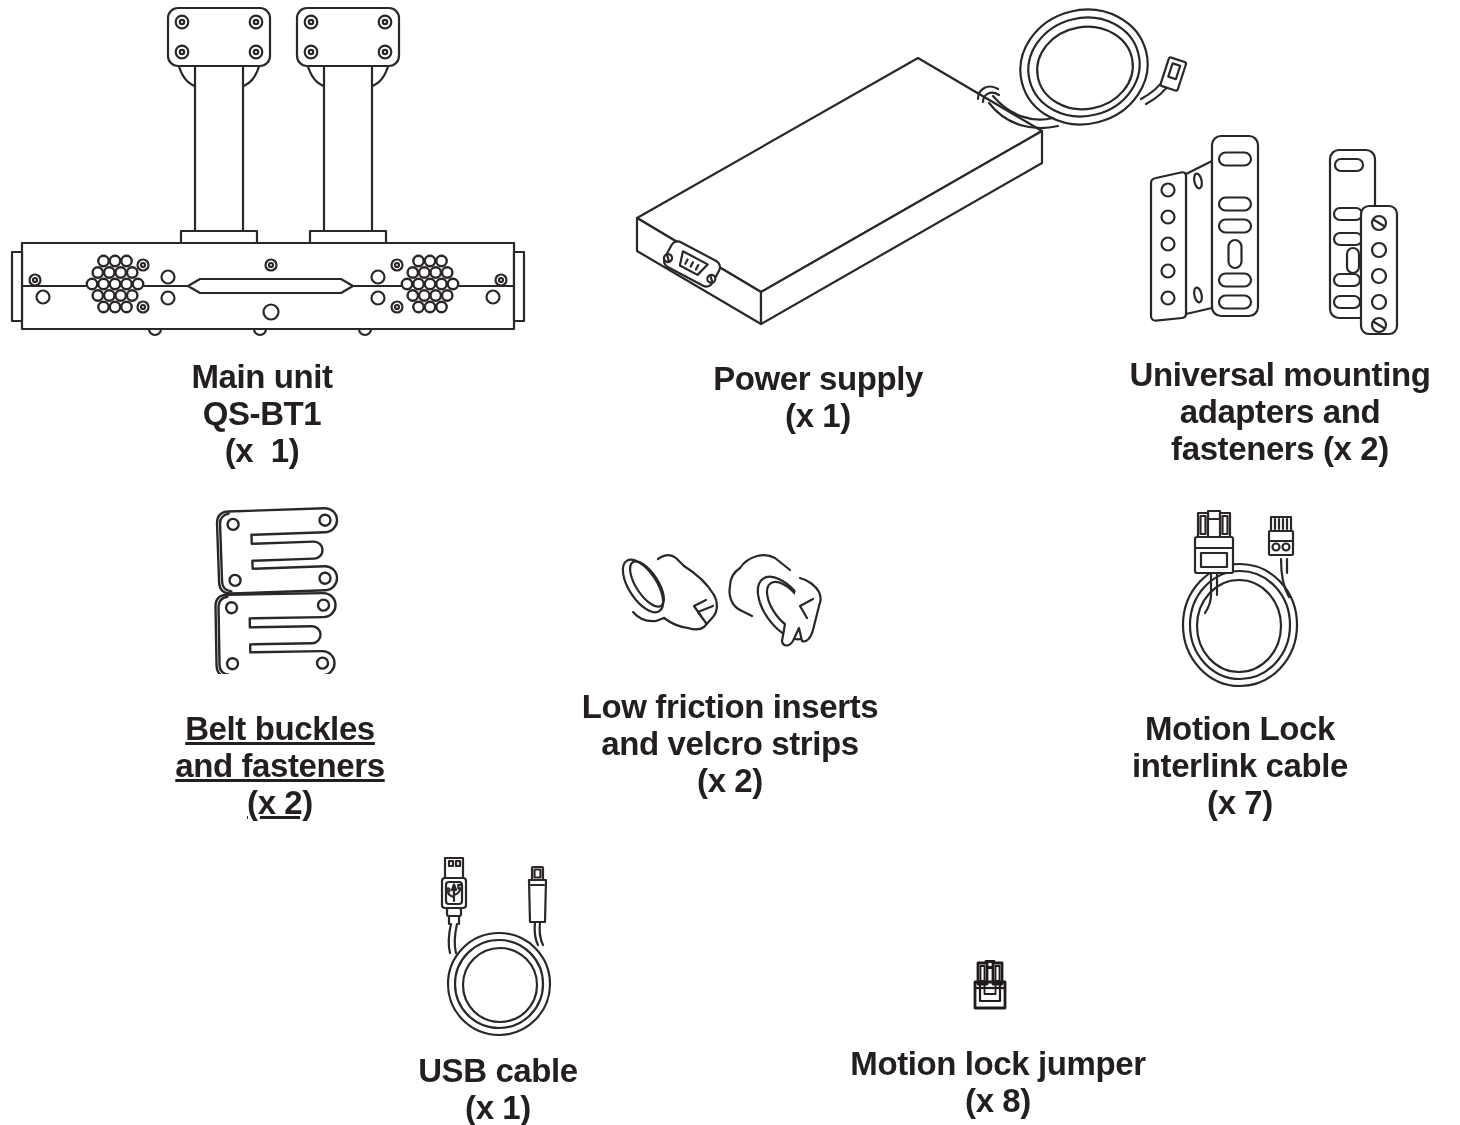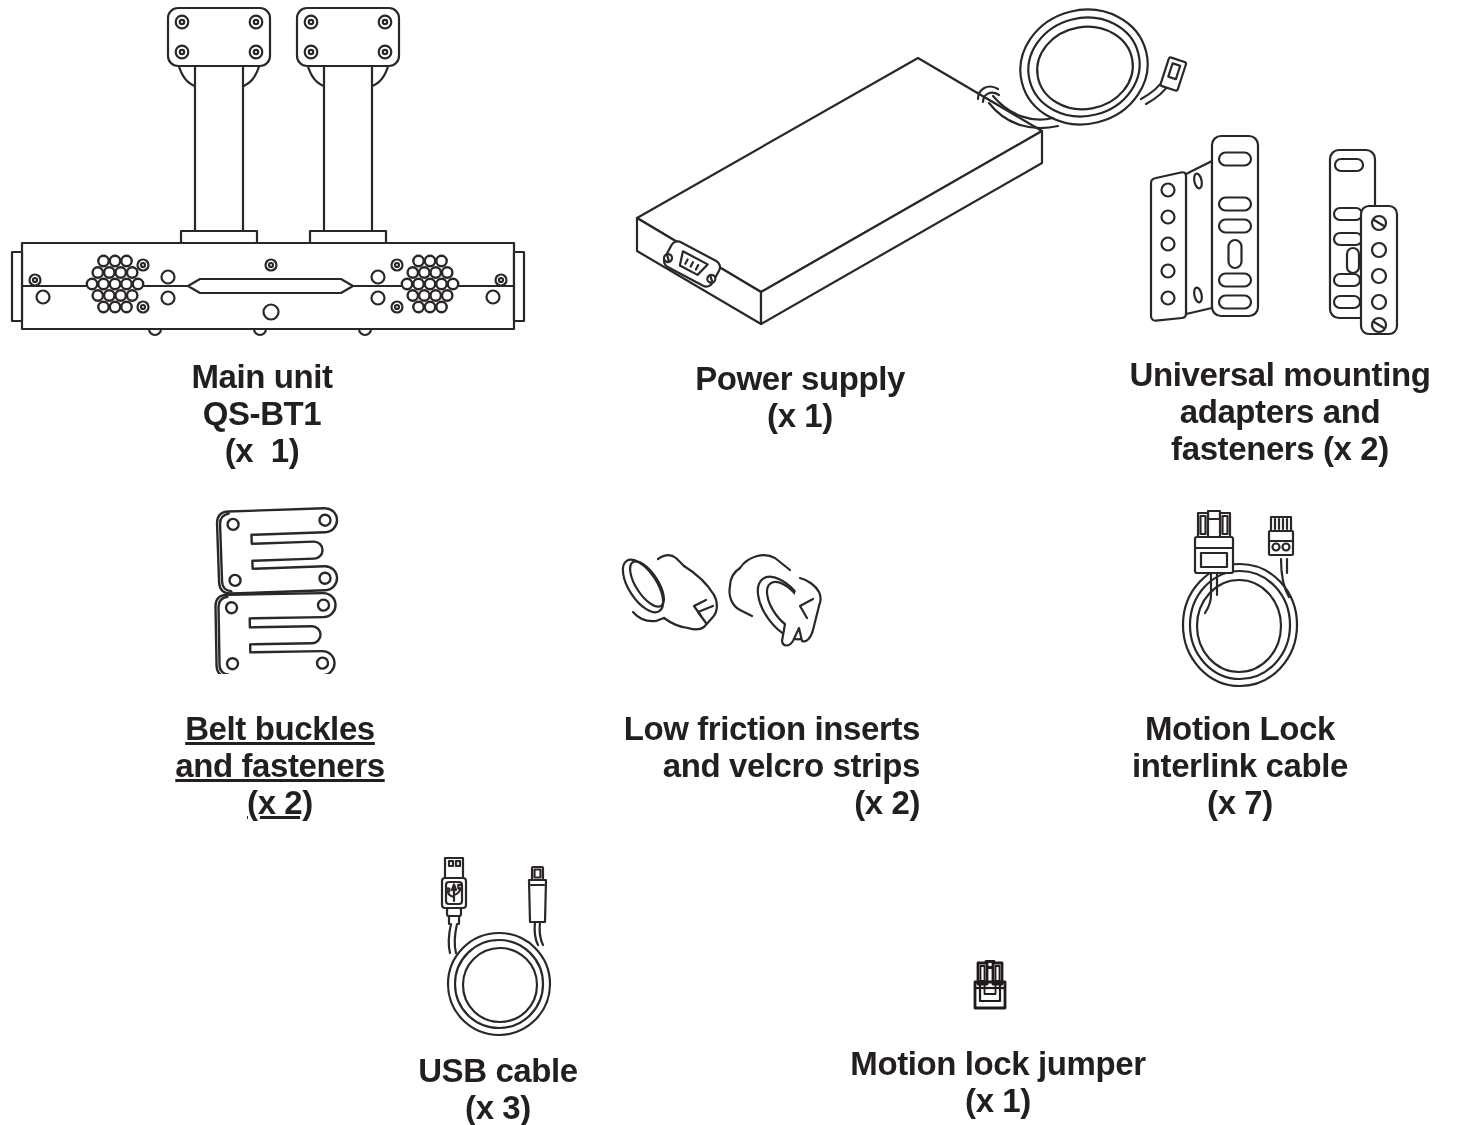--- a/index.html
+++ b/index.html
@@ -124,21 +124,21 @@
             <line x1="0" y1="-2" x2="0" y2="3"></line>
             <line x1="6" y1="-2" x2="6" y2="3"></line>
           <circle cx="-24" cy="6" r="4" fill="#ffffff"></circle>
             <line x1="-26" y1="4" x2="-22" y2="8"></line>
           <circle cx="24" cy="4" r="4" fill="#ffffff"></circle>
             <line x1="22" y1="2" x2="26" y2="6"></line>
         </g>
       </g>
     </svg>
   </div>
-  <div class="caption" style="left:610px;top:360px;">Power supply
+  <div class="caption" style="left:628px;top:360px;">Power supply
 (x 1)</div>
 
   <div class="art" style="left:1128px;top:128px;">
     <svg width="290" height="218" viewBox="0 0 290 218">
       <g stroke="#2b2728" stroke-width="2.2" fill="none" stroke-linejoin="round" stroke-linecap="round">
 
         <path d="M58,46 L84,33 L84,180 L58,186 Z" fill="#ffffff"></path>
         <ellipse cx="70" cy="53" rx="3.6" ry="7.5" transform="rotate(-12 70 53)" fill="#ffffff"></ellipse>
         <ellipse cx="70" cy="167" rx="3.6" ry="7.5" transform="rotate(-12 70 167)" fill="#ffffff"></ellipse>
 
@@ -221,21 +221,21 @@
           <path d="M2,42 C0,52 4,62 12,66 L24,72"></path>
           <path d="M12,24 C6,28 2,34 2,42"></path>
           <ellipse cx="56" cy="64" rx="19" ry="36" transform="rotate(-36 56 64)" fill="#ffffff"></ellipse>
           <ellipse cx="59" cy="62" rx="14" ry="28" transform="rotate(-36 59 62)"></ellipse>
           <path d="M72,34 C80,36 88,42 91,48 C93,52 93,57 91,62 L85,86 C83,94 78,99 74,97 L71,84 L65,97 C61,103 55,103 54,97 L57,80" fill="#ffffff"></path>
           <path d="M85,55 L72,62 L79,74"></path>
         </g>
       </g>
     </svg>
   </div>
-  <div class="caption" style="left:540px;top:710px;text-align:right;">Low friction inserts
+  <div class="caption" style="left:540px;top:688px;">Low friction inserts
 and velcro strips
 (x 2)</div>
 
   <div class="art" style="left:1163px;top:503px;">
     <svg width="140" height="190" viewBox="0 0 140 190">
       <g stroke="#2b2728" stroke-width="2.2" fill="none" stroke-linejoin="round" stroke-linecap="round">
         <ellipse cx="77" cy="122" rx="57" ry="61"></ellipse>
         <ellipse cx="77" cy="122" rx="50" ry="54"></ellipse>
         <ellipse cx="76" cy="123" rx="42" ry="46"></ellipse>
 
@@ -304,33 +304,33 @@
         <g transform="translate(97,22)">
           <rect x="3" y="0" width="11" height="13" rx="1" fill="#ffffff"></rect>
           <rect x="5.5" y="2.5" width="6" height="8"></rect>
           <path d="M0,13 L17,13 L16,55 L1,55 Z" fill="#ffffff"></path>
           <line x1="2" y1="18" x2="15" y2="18"></line>
         </g>
       </g>
     </svg>
   </div>
   <div class="caption" style="left:308px;top:1052px;">USB cable
-(x 3)</div>
+(x 1)</div>
 
   <div class="art" style="left:971px;top:960px;">
     <svg width="40" height="52" viewBox="0 0 40 52">
       <g stroke="#1f1b1c" stroke-width="2.8" fill="none" stroke-linejoin="round">
         <rect x="15" y="1.5" width="8" height="6" fill="#ffffff"></rect>
         <rect x="7" y="3" width="9" height="21" fill="#ffffff"></rect>
           <rect x="9.5" y="6" width="4" height="15" stroke-width="1.8"></rect>
         <rect x="22" y="3" width="9" height="21" fill="#ffffff"></rect>
           <rect x="24.5" y="6" width="4" height="15" stroke-width="1.8"></rect>
         <rect x="4" y="22" width="30" height="26"></rect>
         <rect x="9" y="22" width="20" height="19" stroke-width="2.2"></rect>
         <line x1="4" y1="28" x2="34" y2="28" stroke-width="2.2"></line>
         <rect x="13.5" y="22" width="11" height="12" stroke-width="1.8"></rect>
       </g>
     </svg>
   </div>
   <div class="caption" style="left:808px;top:1045px;">Motion lock jumper
-(x 1)</div>
+(x 8)</div>
 
 </div>
 
 </body></html>

